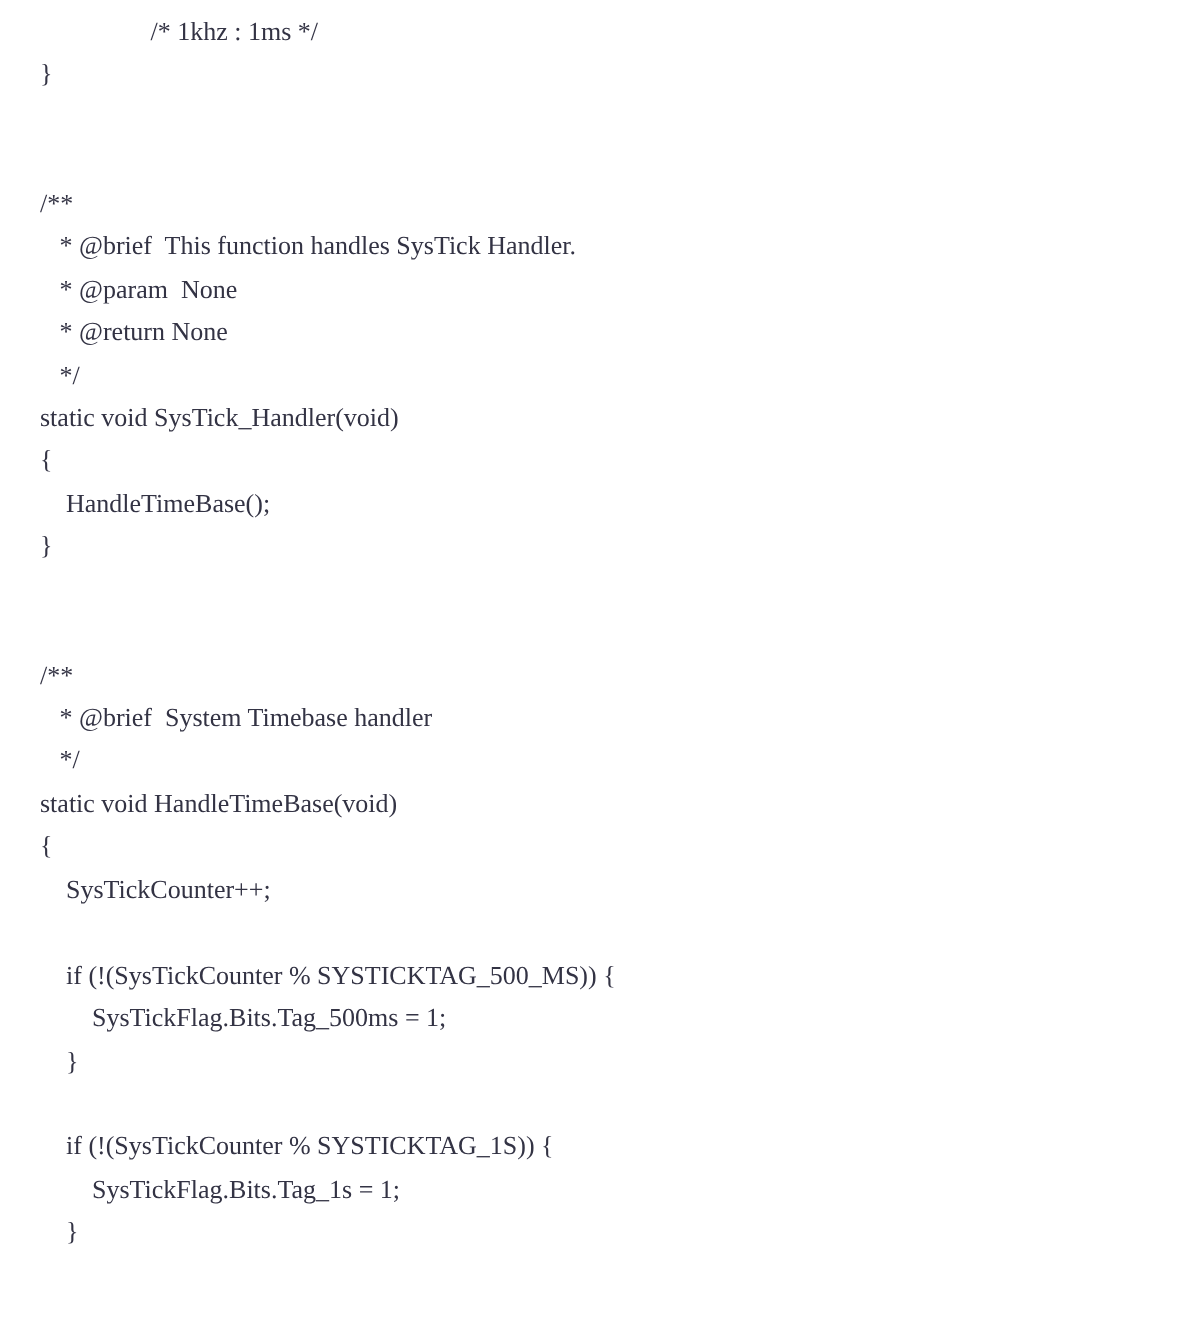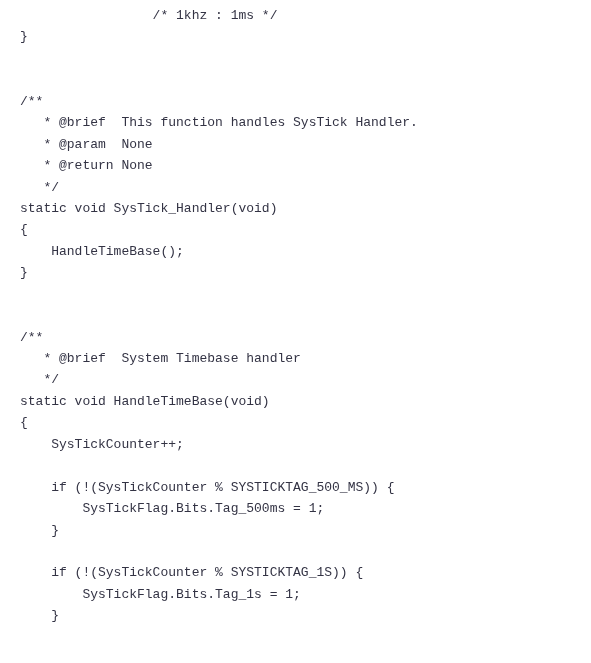--- a/index.html
+++ b/index.html
@@ -6,21 +6,21 @@
       margin: 0;
       padding: 0;
       background: #ffffff;
       width: 591px;
       height: 663px;
       overflow: hidden;
     }
     pre {
       margin: 0;
       padding: 5px 20px;
-      font-family: Liberation Mono, monospace;
+      font-family: Liberation Serif, serif;
       font-size: 13px;
       line-height: 1.65;
       color: #333344;
       white-space: pre;
     }
   </style>
 </head>
 <body>
 
 <pre>                 /* 1khz : 1ms */

